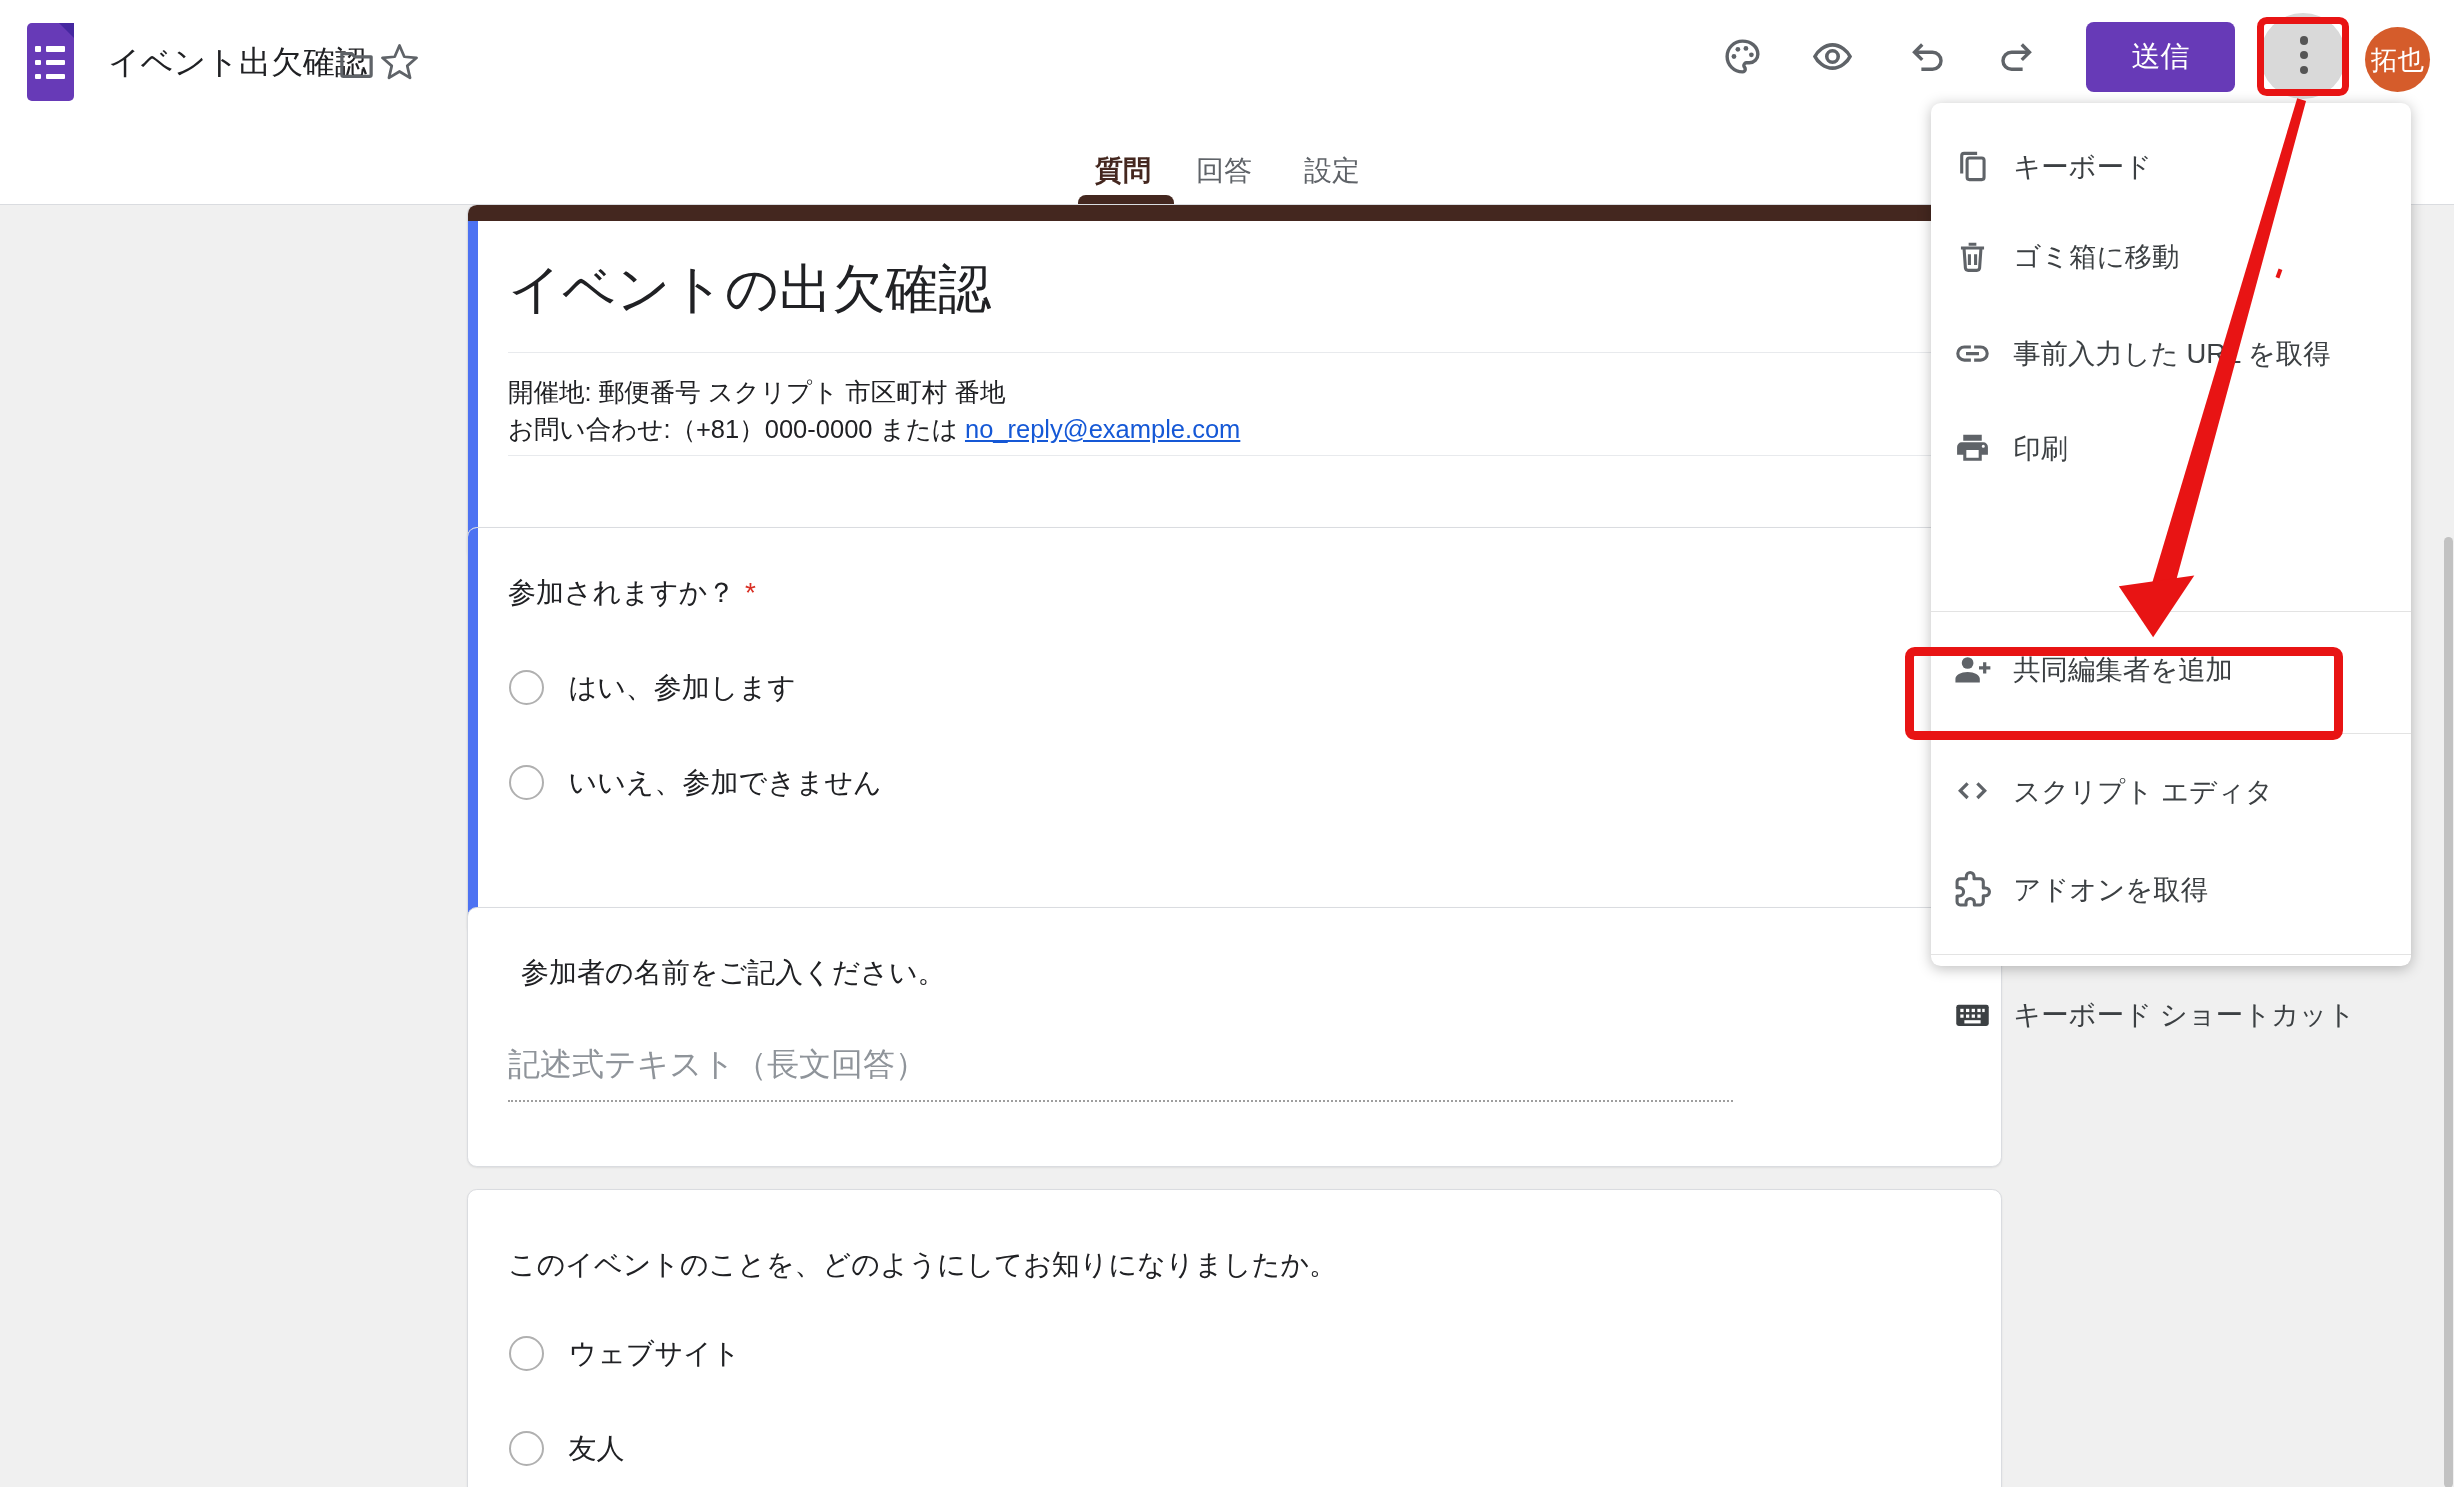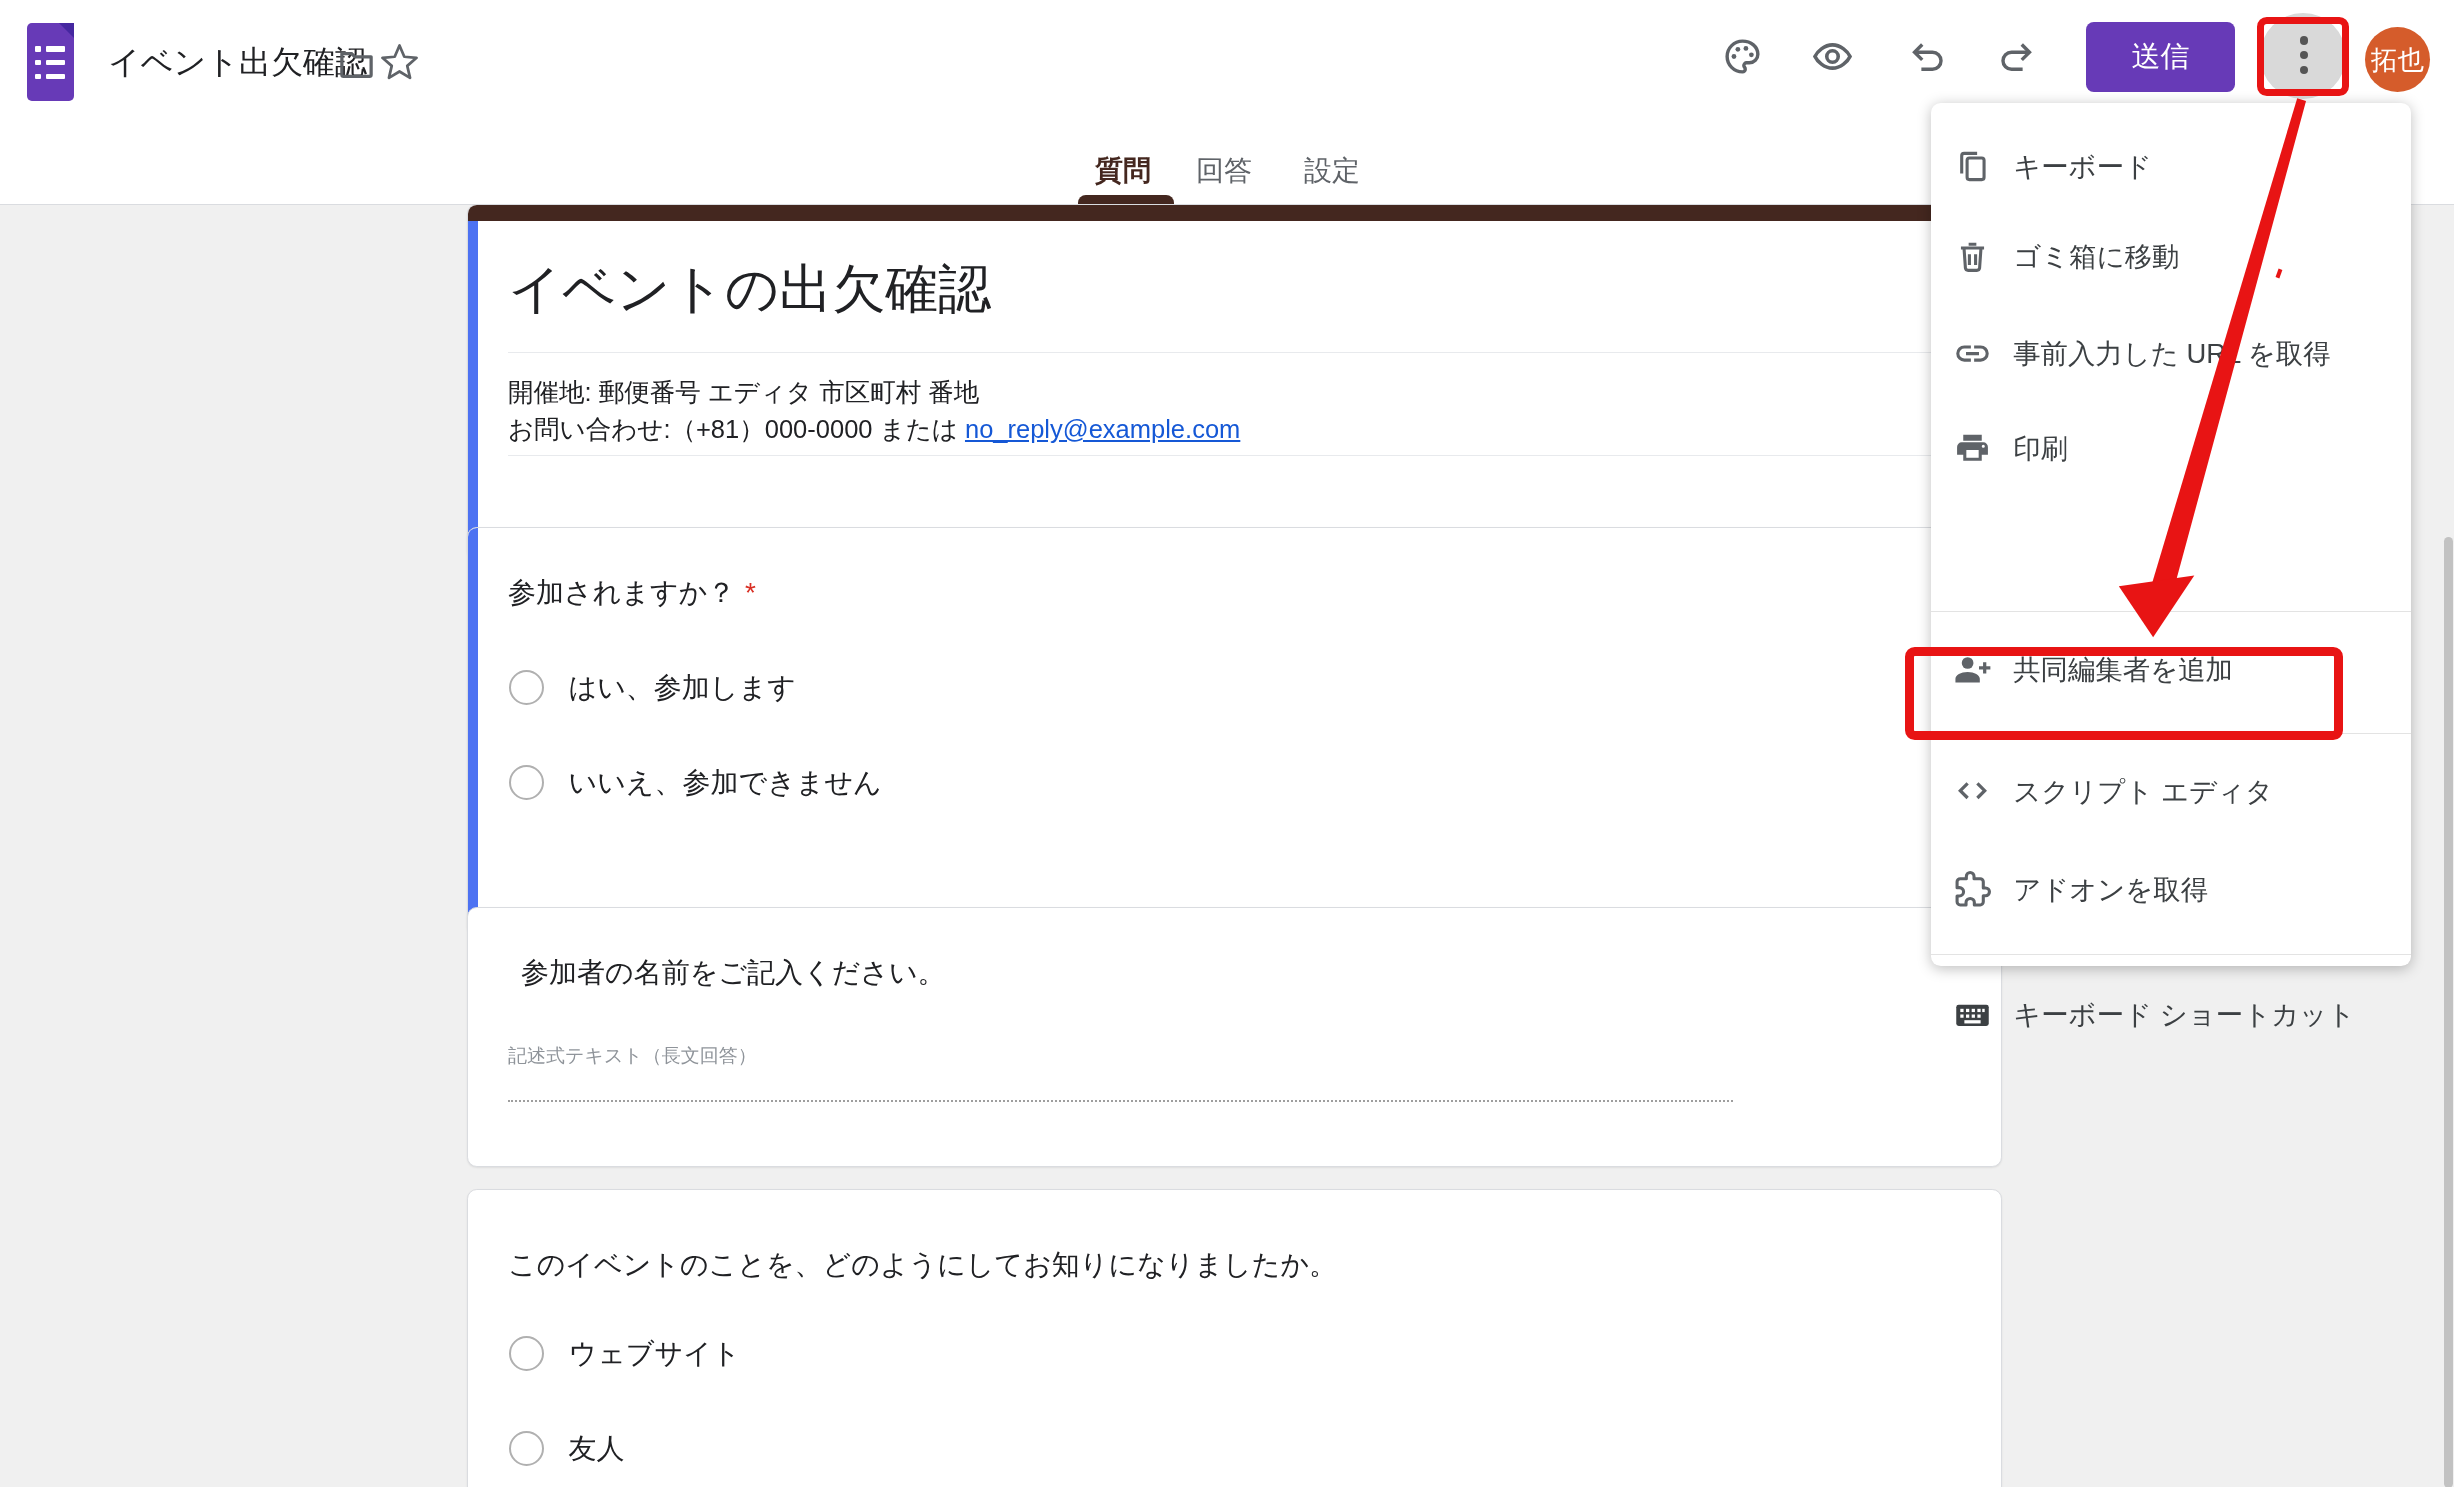--- a/index.html
+++ b/index.html
@@ -32,21 +32,21 @@
   .topbar{position:absolute;left:0;top:0;width:100%;height:15.7px;background:#44271f;border-radius:8.8px 8.8px 0 0;}
   .form-title{position:absolute;left:40px;top:51px;font-size:53px;line-height:65px;color:#202124;}
   .hr{position:absolute;left:40px;right:40px;height:1px;background:#e8eaed;}
   .desc{position:absolute;left:40px;font-size:25.5px;line-height:37px;color:#202124;}
   .desc a{color:#1558d6;text-decoration:underline;}
   .q-title{position:absolute;left:40px;font-size:28px;color:#202124;}
   .req{color:#d93025;padding-left:9.8px;}
   .radio-row{position:absolute;left:41px;height:39px;display:flex;align-items:center;justify-content:space-between;}
   .radio{width:31px;height:31px;border:2.9px solid #b0b0b0;border-radius:50%;background:#fff;flex:0 0 auto;}
   .radio-label{margin-left:24.5px;font-size:28px;color:#202124;white-space:nowrap;}
-  .placeholder{position:absolute;left:40px;font-size:19px;color:#8f949a;}
+  .placeholder{position:absolute;left:40px;font-size:32px;color:#8f949a;}
   .dotted-line{position:absolute;left:40px;width:1225px;border-bottom:2px dotted #9e9e9e;}
   
   .menu{position:absolute;left:1931px;top:103px;width:480px;height:863px;background:#fff;border-radius:9.8px;
         box-shadow:0 2.9px 13.7px rgba(0,0,0,.25);}
   .menu-item{position:absolute;left:0;width:100%;height:59px;display:flex;align-items:center;cursor:pointer;}
   .menu-item .mi-icon{width:39px;height:39px;margin-left:21.6px;display:flex;align-items:center;justify-content:center;flex:0 0 auto;}
   .menu-item .mi-label{margin-left:21.6px;font-size:27.4px;color:#3c4043;white-space:nowrap;}
   .menu-div{position:absolute;left:0;width:100%;height:1px;background:#e3e3e3;}
   
   .scroll-thumb{position:absolute;left:2444px;top:537px;width:8.8px;height:951px;background:#c2c2c2;border-radius:4.9px;}
@@ -141,21 +141,21 @@
     <div class="tab" style="left:1196px;">回答</div>
     <div class="tab" style="left:1304px;">設定</div>
     <div class="tab-underline"></div>
   </div>
 
   <div class="card" style="top:204px;height:356px;">
     <div class="topbar"></div>
     <div class="blue-strip" style="top:15.7px;border-radius:0 0 0 8.8px;"></div>
     <div class="form-title">イベントの出欠確認</div>
     <div class="hr" style="top:147px;"></div>
-    <div class="desc" style="top:169px;">開催地: 郵便番号 エディタ 市区町村 番地</div>
+    <div class="desc" style="top:169px;">開催地: 郵便番号 スクリプト 市区町村 番地</div>
     <div class="desc" style="top:206px;">
       <span>お問い合わせ:（+81）000-0000 または </span><a href="#">no_reply@example.com</a>
     </div>
     <div class="hr" style="top:250px;"></div>
   </div>
 
   <div class="card" style="top:527px;height:409px;">
     <div class="blue-strip"></div>
     <div class="q-title" style="top:46px;">
       <span>参加されますか？</span><span class="req">*</span>

